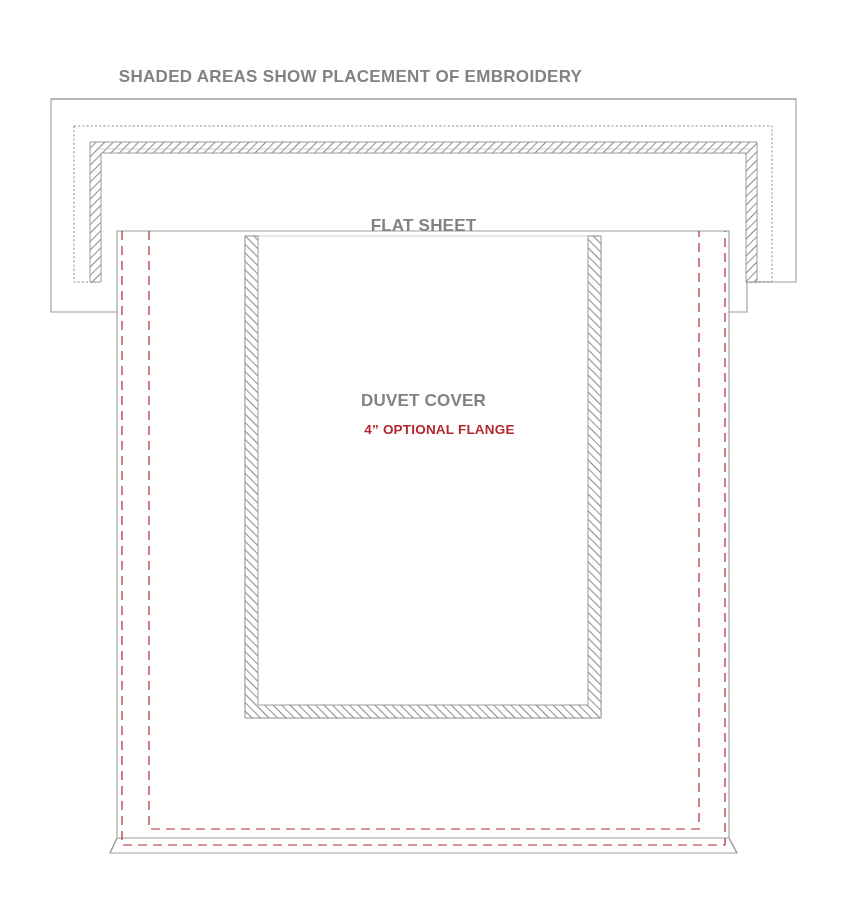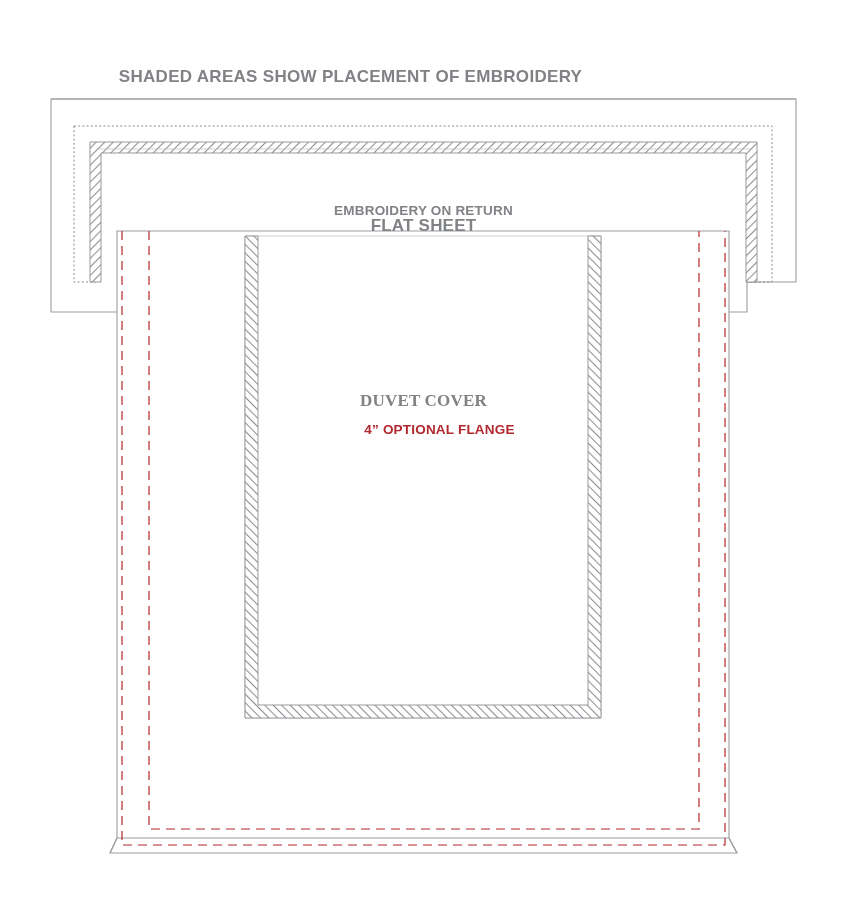--- a/index.html
+++ b/index.html
@@ -69,21 +69,20 @@
     color: #808285;
   }
   #duvet-title {
     left: 0;
     width: 847px;
     top: 391px;
     font-size: 17px;
     font-weight: bold;
     letter-spacing: 0.2px;
     color: #808285;
-    font-family: Liberation Serif, serif;
   }
   #duvet-sub {
     left: 16px;
     width: 847px;
     top: 422px;
     font-size: 13.5px;
     font-weight: bold;
     letter-spacing: 0.2px;
     color: #b2282e;
   }
@@ -133,20 +132,19 @@
       <path d="M 245 236 L 601 236 L 601 718 L 245 718 Z" fill="none" stroke="#c3c5c8" stroke-width="0.8"></path>
       <path d="M 245 236 L 258 236 L 258 705 L 588 705 L 588 236 L 601 236 L 601 718 L 245 718 Z" fill="url(#hatch2)" stroke="#8c8f93" stroke-width="0.9"></path>
     </g>
   </svg>
 
   <div class="label-layer">
     <div class="lbl" id="header-title">SHADED AREAS SHOW PLACEMENT OF EMBROIDERY</div>
 
     <div class="lbl" id="flat-sheet-title">FLAT SHEET</div>
 
-    <div class="lbl" id="flat-sheet-sub">EMBROIDERY ON RETURN</div>
 
     <div class="lbl" id="duvet-title">DUVET COVER</div>
 
     <div class="lbl" id="duvet-sub">4” OPTIONAL FLANGE</div>
   </div>
 
 </div>
 
 </body></html>

